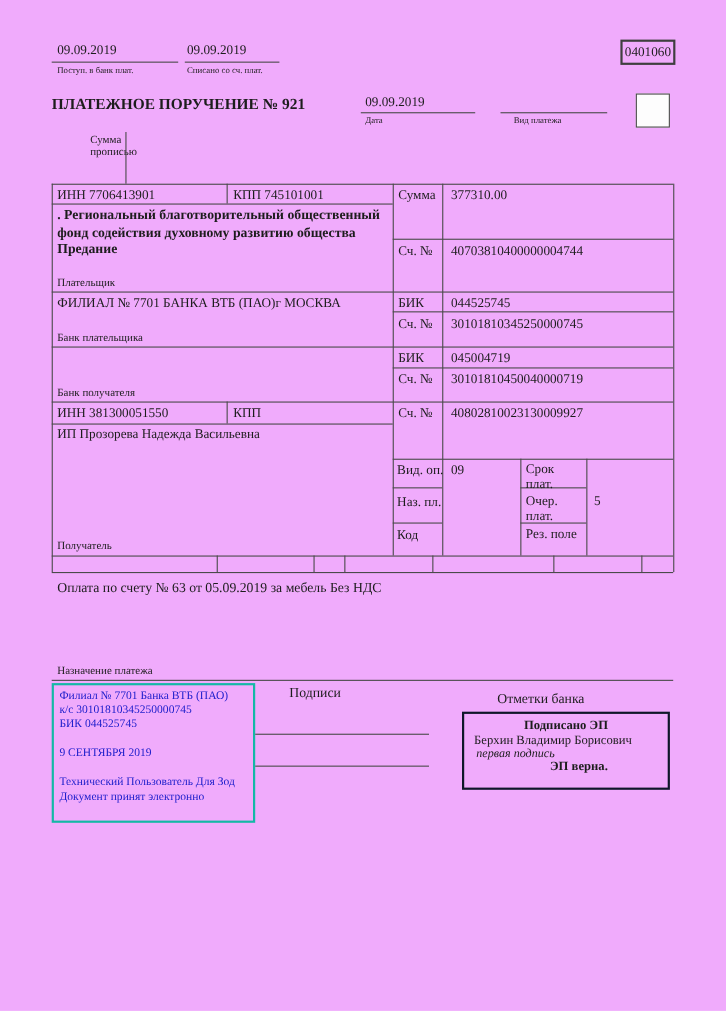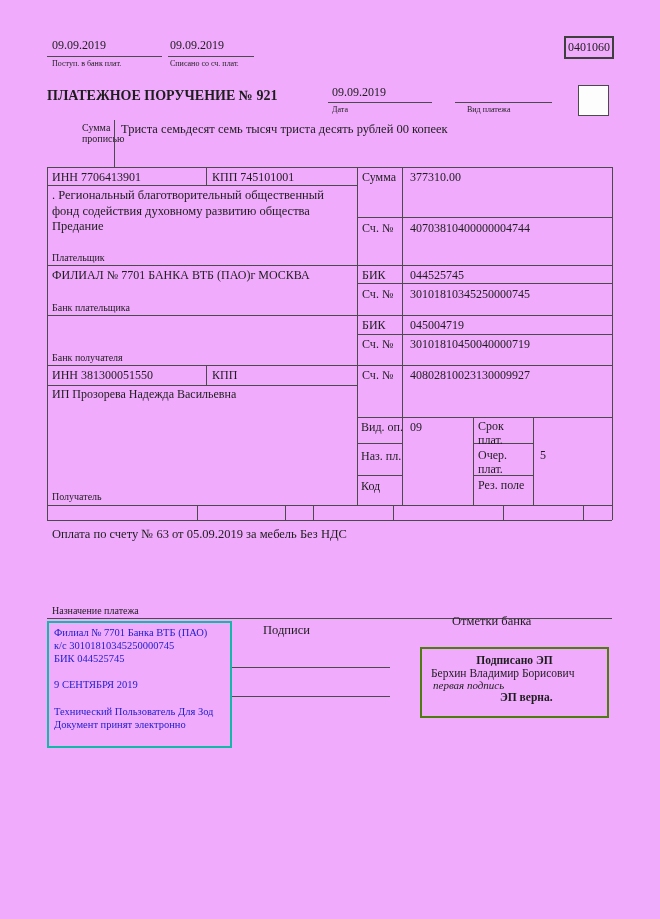--- a/index.html
+++ b/index.html
@@ -11,21 +11,21 @@
   .t12b{font-size:12.5px;line-height:1.25;}
   .t10{font-size:10px;line-height:1.1;}
   .t8{font-size:8px;line-height:1.1;}
   .hl{position:absolute;height:0;border-top:1px solid #4a4a4a;}
   .vl{position:absolute;width:0;border-left:1px solid #4a4a4a;}
   .titlebar{font-family:Liberation Serif, serif;font-weight:bold;font-size:14px;}
   .codebox{position:absolute;border:2px solid #3f3f3f;text-align:center;font-size:12px;line-height:19px;}
   .emptybox{position:absolute;border:1.5px solid #4a4a4a;background:#fdfdfd;}
   .bluestamp{position:absolute;border:2px solid #14b8a6;color:#2121cc;
              font-size:10.5px;line-height:1.24;padding:3px 5px;box-sizing:border-box;}
-  .blackstamp{position:absolute;border:2px solid #4d7c0f;box-sizing:border-box;font-size:11.5px;}
+  .blackstamp{position:absolute;border:2px solid #0f172a;box-sizing:border-box;font-size:11.5px;}
   .ital{font-style:italic;font-size:11px;}
   .bld{font-weight:bold;}
 </style>
 </head>
 <body>
 
 <div class="page">
 
   <div class="abs t12" style="left:52px;top:38px;">09.09.2019</div>
   <div class="hl" style="left:47px;top:56px;width:115px;"></div>
@@ -40,21 +40,20 @@
   <div class="abs titlebar" style="left:47px;top:88px;">ПЛАТЕЖНОЕ ПОРУЧЕНИЕ № 921</div>
   <div class="abs t12" style="left:332px;top:85px;">09.09.2019</div>
   <div class="hl" style="left:328px;top:102px;width:104px;"></div>
   <div class="abs t8" style="left:332px;top:106px;">Дата</div>
   <div class="hl" style="left:455px;top:102px;width:97px;"></div>
   <div class="abs t8" style="left:467px;top:106px;">Вид платежа</div>
   <div class="emptybox" style="left:578px;top:85px;width:29px;height:29px;"></div>
 
   <div class="wrap t10" style="left:52px;top:122px;width:58px;margin-left:30px;">Сумма прописью</div>
   <div class="vl" style="left:114px;top:120px;height:47px;"></div>
-  <div class="abs t12b" style="left:121px;top:122px;">Триста семьдесят семь тысяч триста десять рублей 00 копеек</div>
 
   <div class="abs" style="left:47px;top:167px;width:565px;height:353px;">
 
     <div class="hl" style="left:0;top:0;width:565px;"></div>
     <div class="hl" style="left:0;top:18px;width:310px;"></div>
     <div class="hl" style="left:310px;top:50px;width:255px;"></div>
     <div class="hl" style="left:0;top:98px;width:565px;"></div>
     <div class="hl" style="left:310px;top:116px;width:255px;"></div>
     <div class="hl" style="left:0;top:148px;width:565px;"></div>
     <div class="hl" style="left:310px;top:167px;width:255px;"></div>
@@ -84,21 +83,21 @@
     <div class="vl" style="left:346px;top:338px;height:15px;"></div>
     <div class="vl" style="left:456px;top:338px;height:15px;"></div>
     <div class="vl" style="left:536px;top:338px;height:15px;"></div>
   </div>
 
   <div class="abs t12" style="left:52px;top:170px;">ИНН 7706413901</div>
   <div class="abs t12" style="left:212px;top:170px;">КПП 745101001</div>
   <div class="abs t12" style="left:362px;top:170px;">Сумма</div>
   <div class="abs t12" style="left:410px;top:170px;">377310.00</div>
 
-  <div class="wrap t12b" style="left:52px;top:188px;width:300px;">. Региональный благотворительный общественный фонд содействия духовному развитию общества Предание</div>
+  <div class="wrap t12b" style="left:52px;top:188px;width:300px;font-weight:bold;">. Региональный благотворительный общественный фонд содействия духовному развитию общества Предание</div>
   <div class="abs t12" style="left:362px;top:221px;">Сч. №</div>
   <div class="abs t12" style="left:410px;top:221px;">40703810400000004744</div>
   <div class="abs t10" style="left:52px;top:252px;">Плательщик</div>
 
   <div class="abs t12" style="left:52px;top:268px;text-align:right;">ФИЛИАЛ № 7701 БАНКА ВТБ (ПАО)г МОСКВА</div>
   <div class="abs t12" style="left:362px;top:268px;">БИК</div>
   <div class="abs t12" style="left:410px;top:268px;">044525745</div>
   <div class="abs t12" style="left:362px;top:287px;">Сч. №</div>
   <div class="abs t12" style="left:410px;top:287px;">30101810345250000745</div>
   <div class="abs t10" style="left:52px;top:302px;">Банк плательщика</div>
@@ -135,21 +134,21 @@
     <div>БИК 044525745</div>
     <div style="margin-top:13px;">9 СЕНТЯБРЯ 2019</div>
     <div style="margin-top:14px;">Технический Пользователь Для Зод</div>
     <div>Документ принят электронно</div>
   </div>
 
   <div class="abs t12b" style="left:263px;top:623px;">Подписи</div>
   <div class="hl" style="left:232px;top:667px;width:158px;"></div>
   <div class="hl" style="left:232px;top:696px;width:158px;"></div>
 
-  <div class="abs t12b" style="left:452px;top:614px;font-family:Liberation Serif, serif;">Отметки банка</div>
+  <div class="abs t12b" style="left:452px;top:628px;font-family:Liberation Serif, serif;">Отметки банка</div>
 
   <div class="blackstamp" style="left:420px;top:647px;width:189px;height:71px;">
     <div class="bld" style="text-align:center;margin-top:5px;">Подписано ЭП</div>
     <div style="padding-left:9px;margin-top:1px;">Берхин Владимир Борисович</div>
     <div class="ital" style="padding-left:11px;">первая подпись</div>
     <div class="bld" style="padding-left:78px;">ЭП верна.</div>
   </div>
 
 </div>
 

